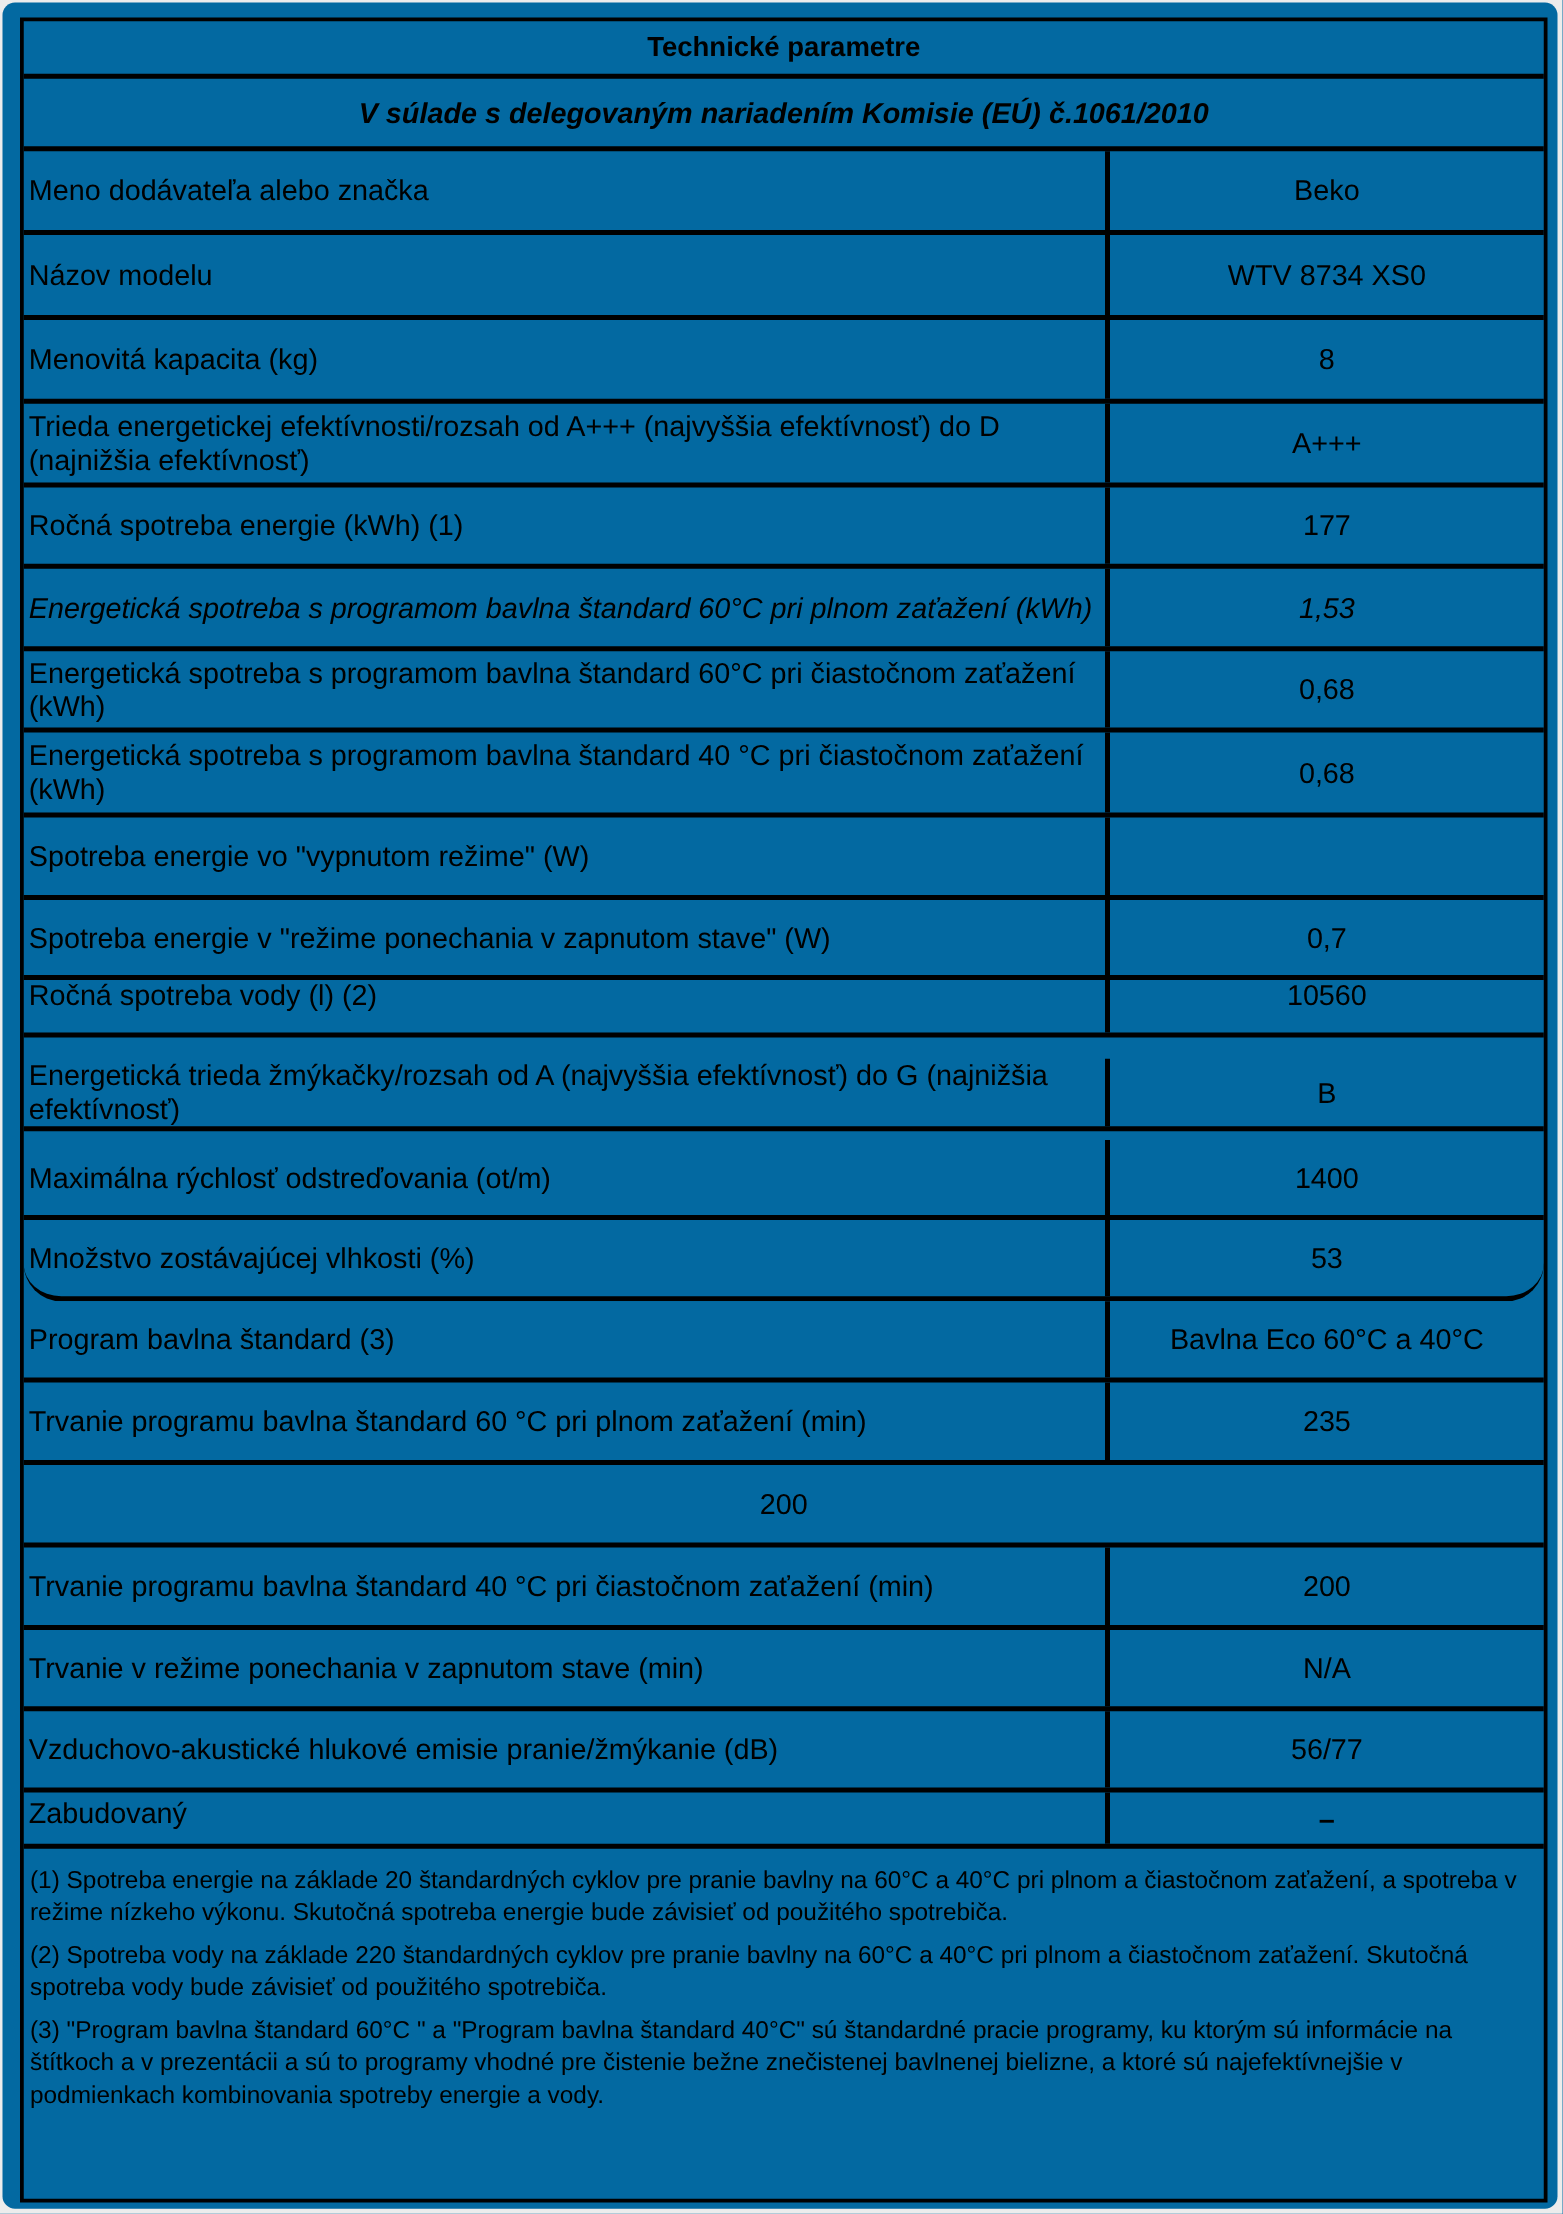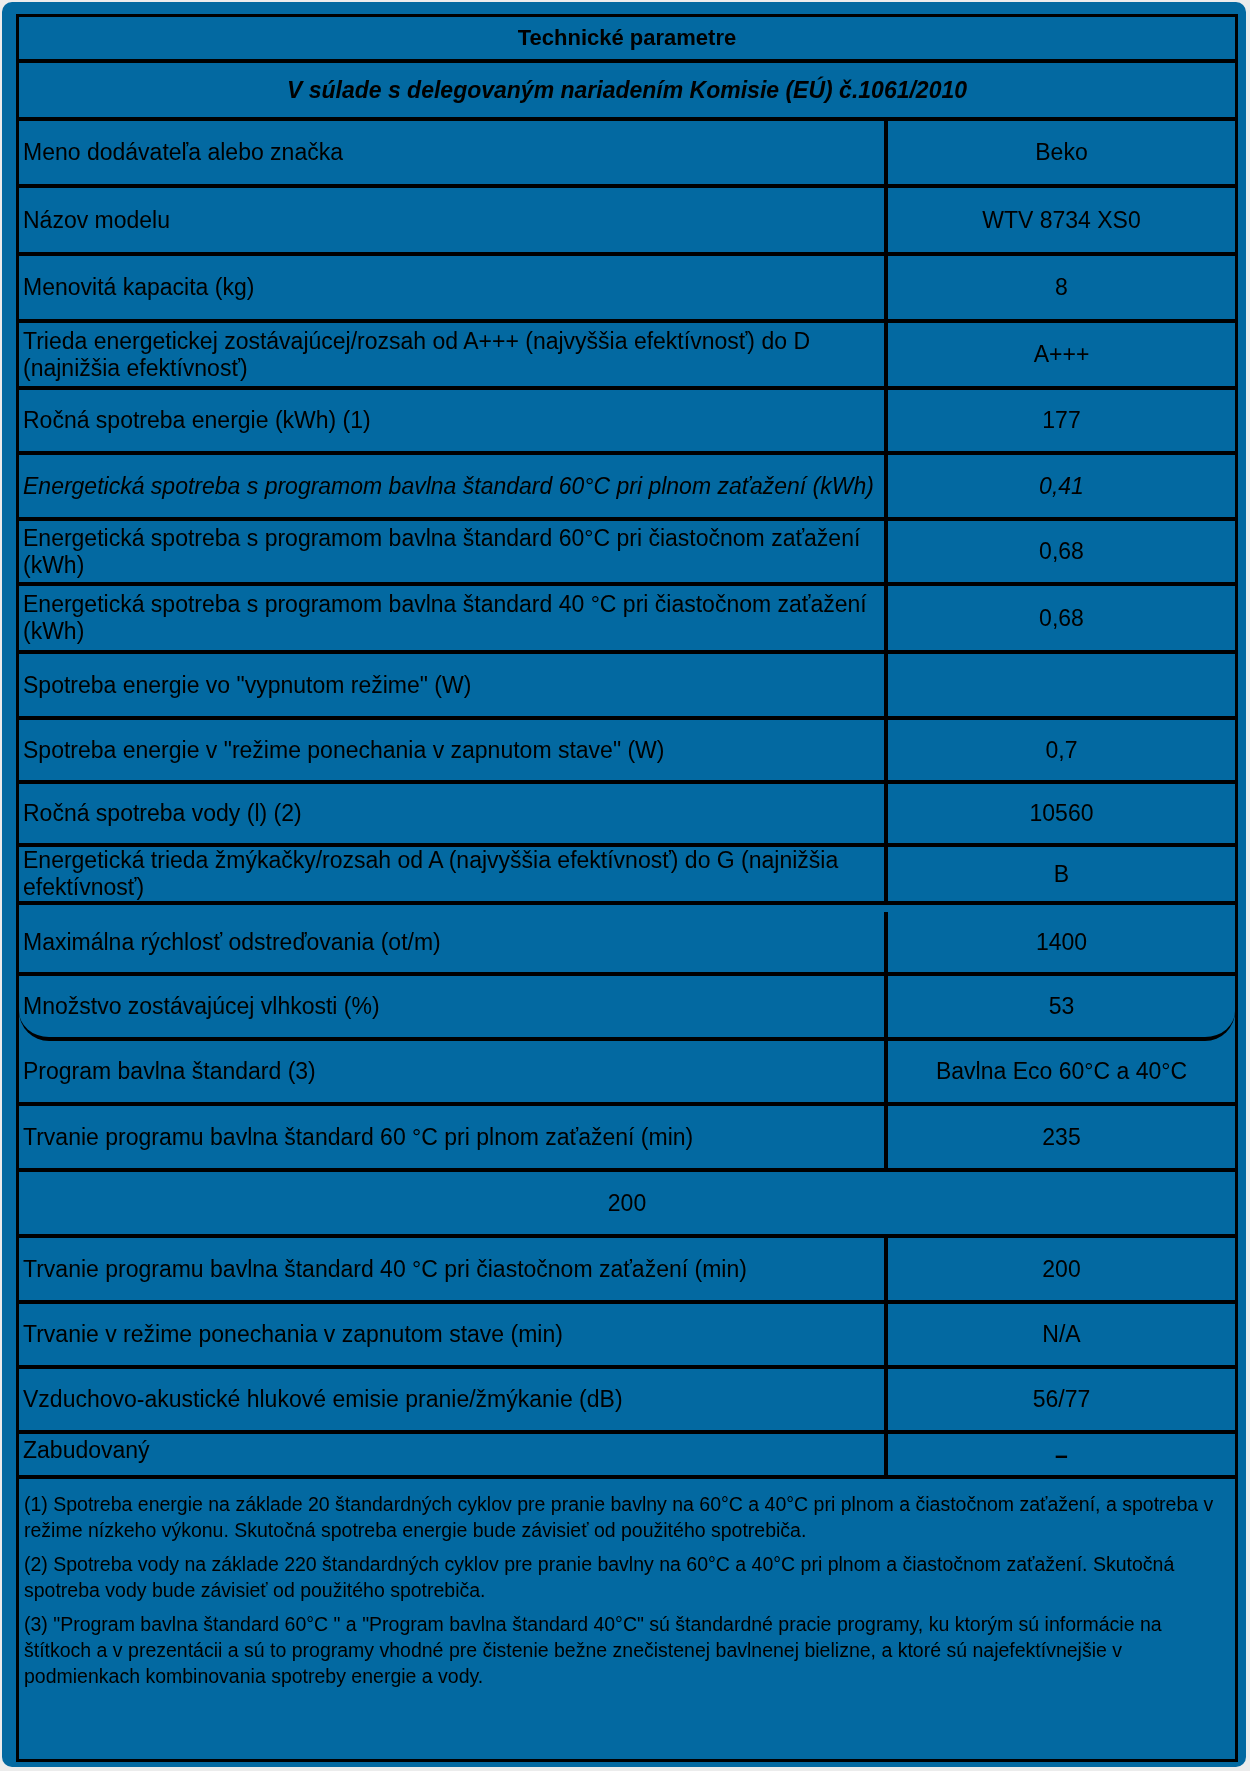--- a/index.html
+++ b/index.html
@@ -76,47 +76,47 @@
         </div>
         <div class="row" style="top: 171px; height: 68px;">
           <div class="cell-label">Názov modelu</div>
           <div class="cell-value">WTV 8734 XS0</div>
         </div>
         <div class="row" style="top: 239px; height: 67px;">
           <div class="cell-label">Menovitá kapacita (kg)</div>
           <div class="cell-value">8</div>
         </div>
         <div class="row" style="top: 306px; height: 67px;">
-          <div class="cell-label">Trieda energetickej zostávajúcej/rozsah od A+++ (najvyššia efektívnosť) do D (najnižšia efektívnosť)</div>
+          <div class="cell-label">Trieda energetickej efektívnosti/rozsah od A+++ (najvyššia efektívnosť) do D (najnižšia efektívnosť)</div>
           <div class="cell-value">A+++</div>
         </div>
         <div class="row" style="top: 373px; height: 65px;">
           <div class="cell-label">Ročná spotreba energie (kWh) (1)</div>
           <div class="cell-value">177</div>
         </div>
         <div class="row" style="top: 438px; height: 66px; font-style: italic;">
           <div class="cell-label">Energetická spotreba s programom bavlna štandard  60°C pri plnom zaťažení (kWh)</div>
-          <div class="cell-value">0,41</div>
+          <div class="cell-value">1,53</div>
         </div>
         <div class="row" style="top: 504px; height: 65px;">
           <div class="cell-label">Energetická spotreba s programom bavlna štandard  60°C pri čiastočnom zaťažení (kWh)</div>
           <div class="cell-value">0,68</div>
         </div>
         <div class="row" style="top: 569px; height: 68px;">
           <div class="cell-label">Energetická spotreba s programom bavlna štandard  40 °C pri čiastočnom zaťažení (kWh)</div>
           <div class="cell-value">0,68</div>
         </div>
         <div class="row" style="top: 637px; height: 66px;">
           <div class="cell-label">Spotreba energie vo "vypnutom režime" (W)</div>
         </div>
         <div class="row" style="top: 703px; height: 64px;">
           <div class="cell-label">Spotreba energie v "režime ponechania v zapnutom stave" (W)</div>
           <div class="cell-value">0,7</div>
         </div>
-        <div class="row" style="top: 767px; height: 63px; justify-content: flex-end;">
+        <div class="row" style="top: 750px; height: 63px; justify-content: flex-end;">
           <div class="cell-label">Ročná spotreba vody (l) (2)</div>
           <div class="cell-value">10560</div>
         </div>
         <div class="row" style="top: 830px; height: 58px;">
           <div class="cell-label">Energetická trieda žmýkačky/rozsah od A (najvyššia efektívnosť) do G (najnižšia efektívnosť)</div>
           <div class="cell-value">B</div>
         </div>
         <div class="row" style="top: 895px; height: 64px;">
           <div class="cell-label">Maximálna rýchlosť odstreďovania (ot/m)</div>
           <div class="cell-value">1400</div>

